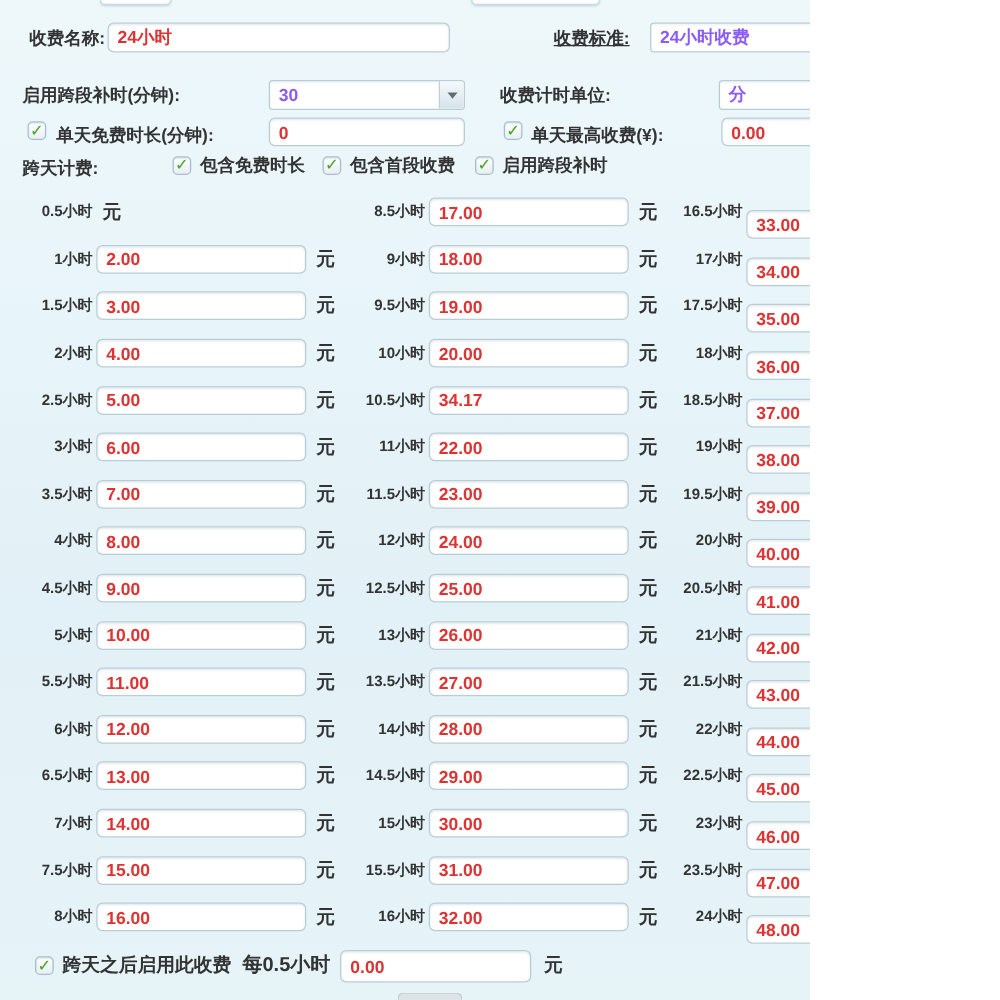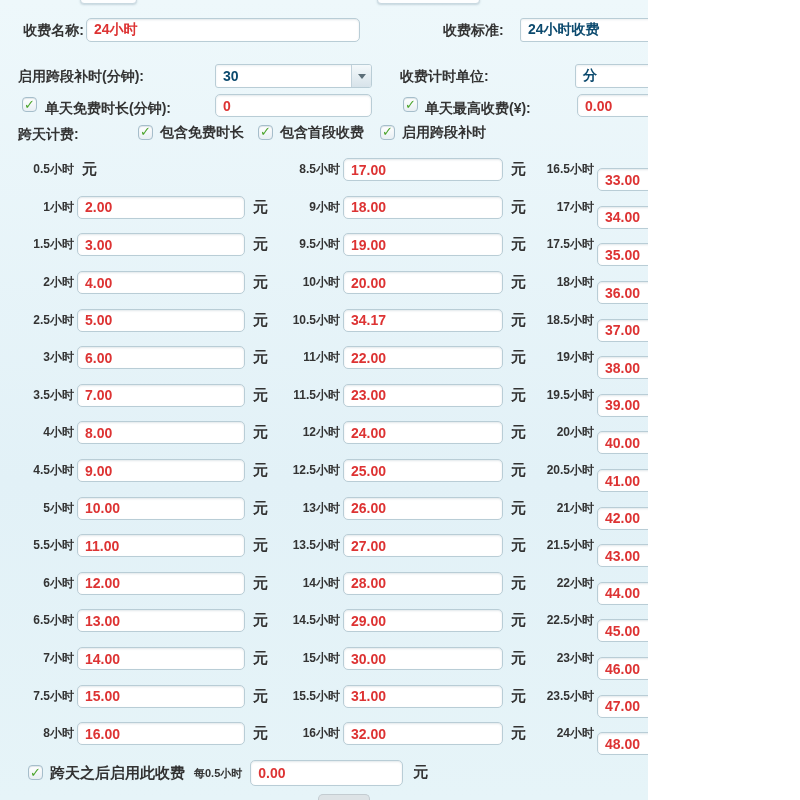--- a/index.html
+++ b/index.html
@@ -16,21 +16,21 @@
     box-shadow:inset 0 1px 2px rgba(90,120,140,.18);
     display:flex;align-items:center;padding:0 7px;
     font-size:14px;font-weight:bold;overflow:hidden;
   }
   .red{color:#dd3333;}
   .select{
     background:#fff;border:1px solid #b9cdd6;border-radius:3px;
     display:flex;align-items:stretch;overflow:hidden;
     box-shadow:inset 0 1px 2px rgba(90,120,140,.12);
   }
-  .select-value{flex:1;display:flex;align-items:center;padding:0 7px;font-size:14px;font-weight:bold;color:#0c4a6e;}
+  .select-value{flex:1;display:flex;align-items:center;padding:0 7px;font-size:14px;font-weight:bold;color:#8b5cf6;}
   .select-btn{
     width:19px;border-left:1px solid #c2d2db;flex:none;
     background:linear-gradient(#f4f9fb,#d7e3ea);
     display:flex;align-items:center;justify-content:center;
   }
   .tri{width:0;height:0;border-left:4px solid transparent;border-right:4px solid transparent;border-top:5px solid #5c6e78;}
   .cb{
     width:15px;height:15px;flex:none;box-sizing:border-box;
     border:1px solid #a6becb;border-radius:4px;
     background:linear-gradient(#ffffff,#e8eff3);
@@ -70,21 +70,21 @@
 
 <div class="screen">
 
   <div class="abs partial-top" style="left:80px;top:-4px;width:57px;height:8px;"></div>
   <div class="abs partial-top" style="left:377px;top:-4px;width:103px;height:8px;"></div>
 
   <div class="abs label" style="left:14px;top:21px;width:70px;text-align:right;">收费名称:</div>
   <div class="abs input red" style="left:86px;top:18px;width:274px;height:24px;">
     <span>24小时</span>
   </div>
-  <div class="abs label" style="left:443px;top:21px;">收费标准:</div>
+  <div class="abs label" style="left:443px;top:21px;text-decoration:underline;">收费标准:</div>
   <div class="abs select" style="left:520px;top:18px;width:267px;height:24px;">
     <span class="select-value">24小时收费</span>
     <span class="select-btn">
         <i class="tri"></i>
       </span>
   </div>
 
   <div class="abs label" style="left:18px;top:67px;">启用跨段补时(分钟):</div>
   <div class="abs select" style="left:215px;top:64px;width:157px;height:24px;">
     <span class="select-value">30</span>
@@ -380,21 +380,21 @@
         <span class="fee-input">48.00</span>
         <span class="fee-unit">元</span>
       </div>
     </div>
 
   <div class="abs footer-row" style="left:28px;top:760px;height:25px;">
     <span class="cb">
       <span class="tick">✓</span>
     </span>
     <span class="label" style="margin-left:7px;font-size:15px;">跨天之后启用此收费</span>
-    <span class="label" style="margin-left:9px;font-size:11px;">每0.5小时</span>
+    <span class="label" style="margin-left:9px;font-size:16px;">每0.5小时</span>
     <span class="input red" style="margin-left:8px;width:137px;height:24px;">
       <span>0.00</span>
     </span>
     <span class="unit" style="margin-left:10px;">元</span>
   </div>
 
   <div class="abs partial-bottom" style="left:318px;top:794px;width:52px;height:8px;"></div>
 
 </div>
 

